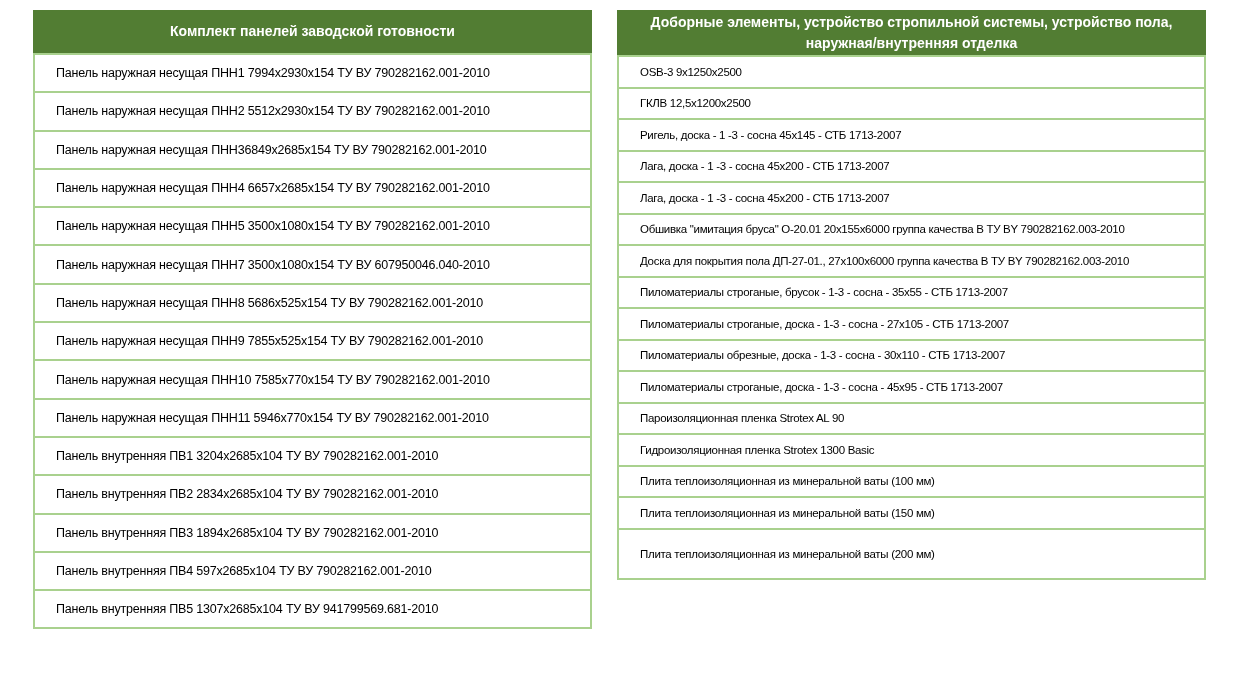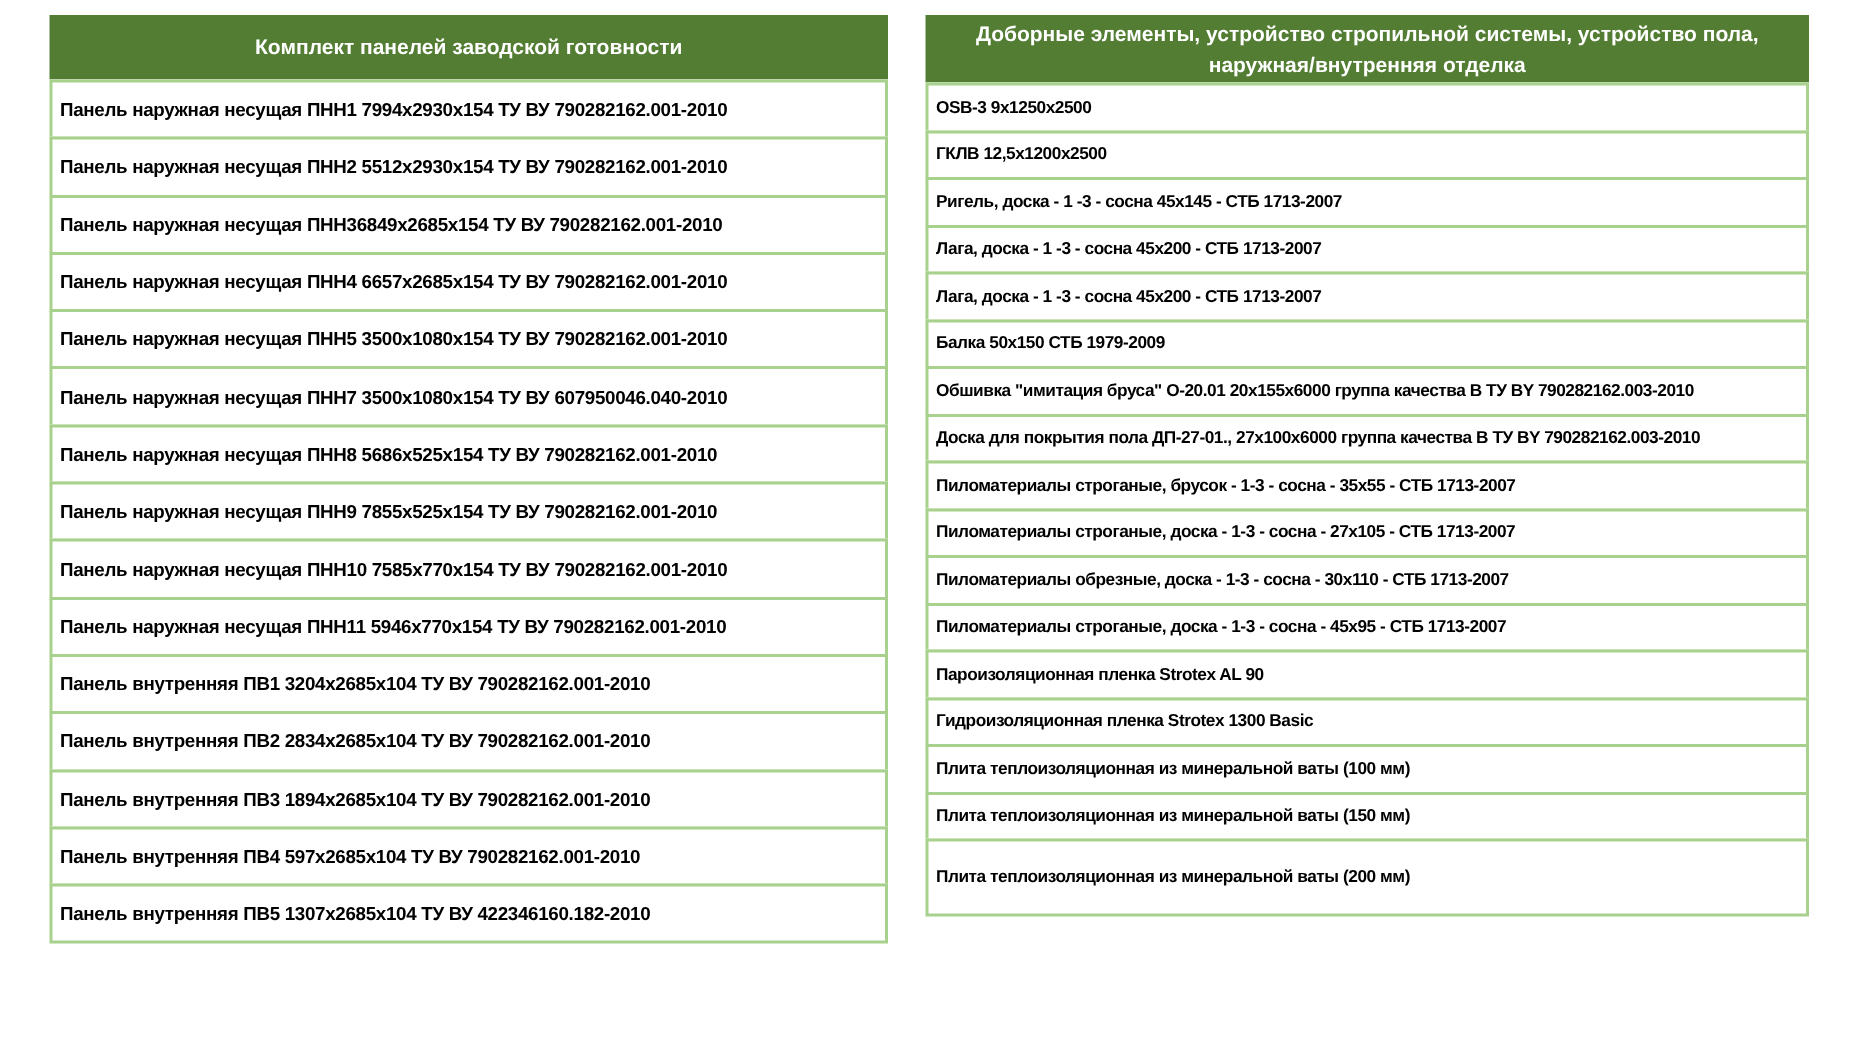--- a/index.html
+++ b/index.html
@@ -26,23 +26,23 @@
   }
   .left  .thead { height: 43px; }
   .right .thead { height: 45px; padding: 2px 22px; }
 
   .tbody { display: block; }
   .row {
     box-sizing: border-box;
     border: 2px solid var(--border, #a9d18e);
     background: #ffffff;
     color: var(--row-text, #000000);
-    font-weight: 700;
+    font-weight: 400;
     display: flex; align-items: center;
-    padding-left: 5px;
+    padding-left: 21px;
     white-space: nowrap;
     overflow: hidden;
   }
   .row + .row { margin-top: -2px; }
   .left  .row { height: 40.3px; font-size: 12.5px; letter-spacing: -0.2px; }
   .right .row { height: 33.5px; font-size: 11.5px; letter-spacing: -0.3px; }
   .right .row:last-child { height: 52px; }
 </style>
 </head>
 <body>
@@ -61,35 +61,34 @@
         <div class="row">Панель наружная несущая ПНН5 3500х1080х154 ТУ ВУ 790282162.001-2010</div>
         <div class="row">Панель наружная несущая ПНН7 3500х1080х154 ТУ ВУ 607950046.040-2010</div>
         <div class="row">Панель наружная несущая ПНН8 5686х525х154 ТУ ВУ 790282162.001-2010</div>
         <div class="row">Панель наружная несущая ПНН9 7855х525х154 ТУ ВУ 790282162.001-2010</div>
         <div class="row">Панель наружная несущая ПНН10 7585х770х154 ТУ ВУ 790282162.001-2010</div>
         <div class="row">Панель наружная несущая ПНН11 5946х770х154 ТУ ВУ 790282162.001-2010</div>
         <div class="row">Панель внутренняя ПВ1 3204х2685х104 ТУ ВУ 790282162.001-2010</div>
         <div class="row">Панель внутренняя ПВ2 2834х2685х104 ТУ ВУ 790282162.001-2010</div>
         <div class="row">Панель внутренняя ПВ3 1894х2685х104 ТУ ВУ 790282162.001-2010</div>
         <div class="row">Панель внутренняя ПВ4 597х2685х104 ТУ ВУ 790282162.001-2010</div>
-        <div class="row">Панель внутренняя ПВ5 1307х2685х104 ТУ ВУ 422346160.182-2010</div>
+        <div class="row">Панель внутренняя ПВ5 1307х2685х104 ТУ ВУ 941799569.681-2010</div>
       </div>
   </section>
 
   <section class="tbl right">
     <header class="thead">
       <span>Доборные элементы, устройство стропильной системы, устройство пола, наружная/внутренняя отделка</span>
     </header>
     <div class="tbody">
         <div class="row">OSB-3 9х1250х2500</div>
         <div class="row">ГКЛВ 12,5х1200х2500</div>
         <div class="row">Ригель, доска - 1 -3 - сосна 45х145 - СТБ 1713-2007</div>
         <div class="row">Лага, доска - 1 -3 - сосна 45х200 - СТБ 1713-2007</div>
         <div class="row">Лага, доска - 1 -3 - сосна 45х200 - СТБ 1713-2007</div>
-        <div class="row">Балка 50х150 СТБ 1979-2009</div>
         <div class="row">Обшивка "имитация бруса" О-20.01 20х155х6000 группа качества В ТУ BY 790282162.003-2010</div>
         <div class="row">Доска для покрытия пола ДП-27-01., 27х100х6000 группа качества В ТУ BY 790282162.003-2010</div>
         <div class="row">Пиломатериалы строганые, брусок - 1-3 - сосна - 35х55 - СТБ 1713-2007</div>
         <div class="row">Пиломатериалы строганые, доска - 1-3 - сосна - 27х105 - СТБ 1713-2007</div>
         <div class="row">Пиломатериалы обрезные, доска - 1-3 - сосна - 30х110 - СТБ 1713-2007</div>
         <div class="row">Пиломатериалы строганые, доска - 1-3 - сосна - 45х95 - СТБ 1713-2007</div>
         <div class="row">Пароизоляционная пленка Strotex AL 90</div>
         <div class="row">Гидроизоляционная пленка Strotex 1300 Basic</div>
         <div class="row">Плита теплоизоляционная из минеральной ваты (100 мм)</div>
         <div class="row">Плита теплоизоляционная из минеральной ваты (150 мм)</div>

